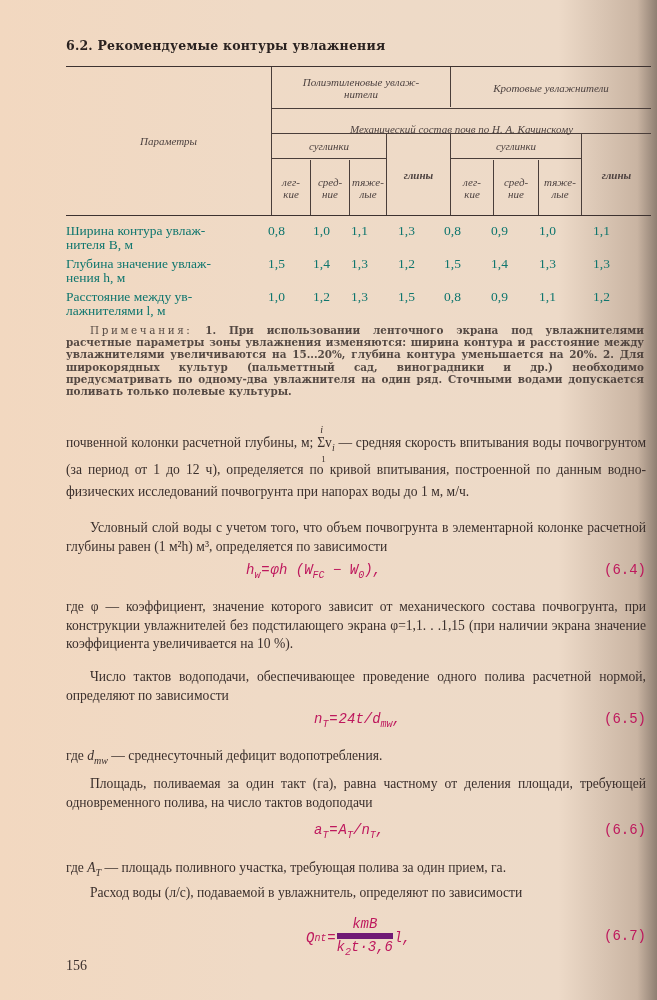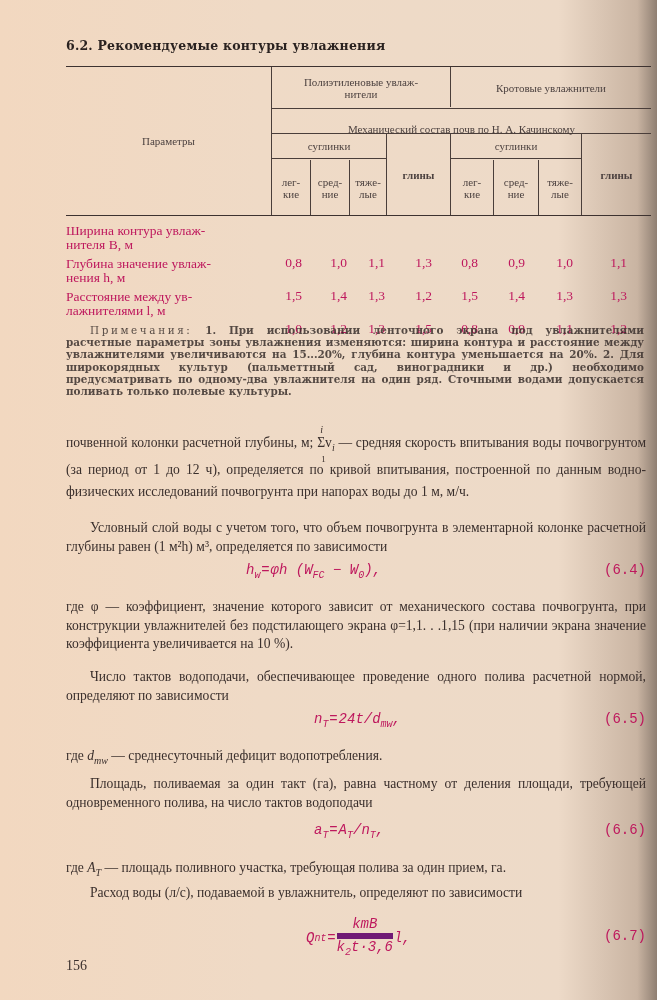--- a/index.html
+++ b/index.html
@@ -44,53 +44,53 @@
       font-size: 11px;
       color: #4d4240;
     }
     .cell {
       position: absolute;
       display: flex;
       align-items: center;
       justify-content: center;
       text-align: right;
       line-height: 12px;
+      font-style: italic;
     }
     .vline { position: absolute; width: 1.3px; background: #4a3e3a; }
     .hline { position: absolute; height: 1.3px; background: #4a3e3a; }
 
     
     .tbody {
       position: absolute;
       top: 224px;
       left: 0;
       width: 585px;
       font-size: 13.5px;
-      color: #be185d;
+      color: #0f766e;
       text-decoration: underline;
     }
     .trow {
       position: relative;
       height: 30px;
     }
     .param-label {
       position: absolute;
       left: 0;
       top: 0;
       width: 200px;
       line-height: 14px;
       text-align: justify;
     }
     .val {
       position: absolute;
       top: 0;
       line-height: 14px;
       width: 34px;
-      text-align: right;
-      margin-top: 32px;
+      text-align: left;
     }
 
     .notes {
       position: absolute;
       top: 324px;
       left: 0;
       width: 578px;
       font-size: 10.4px;
       line-height: 12.2px;
       font-family: "DejaVu Serif", serif;

